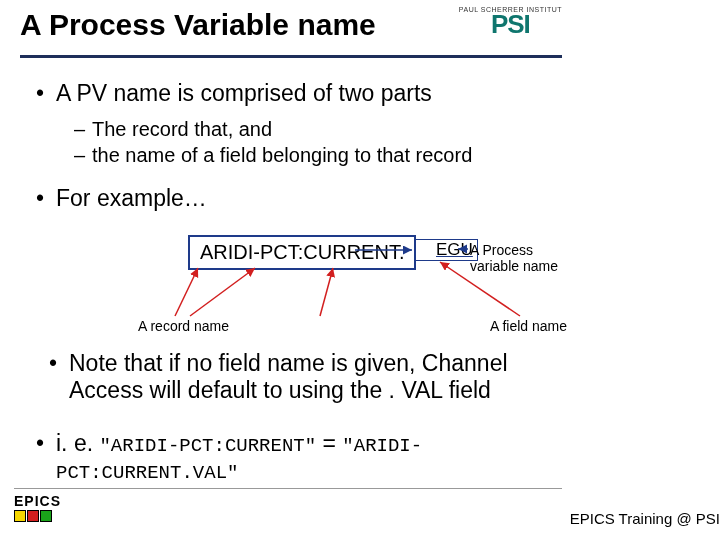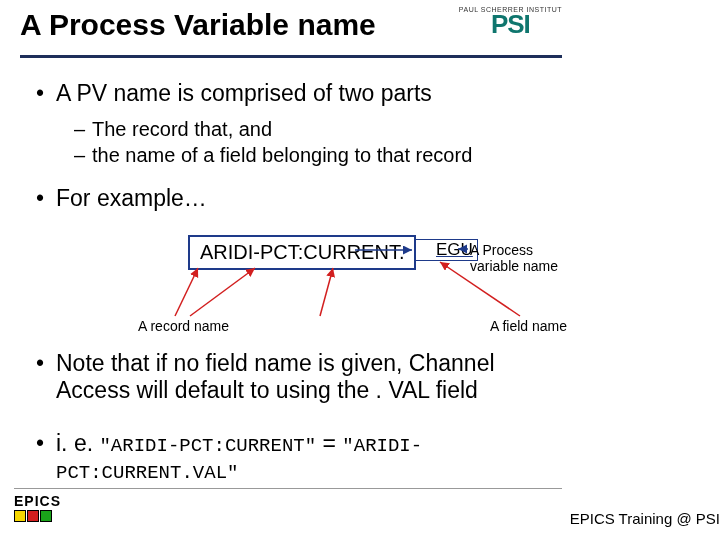--- a/index.html
+++ b/index.html
@@ -186,21 +186,21 @@
 
     <line x1="320" y1="316" x2="333" y2="268" stroke="#d21f1f" stroke-width="1.5" marker-end="url(#arrRed)"></line>
 
     <line x1="520" y1="316" x2="440" y2="262" stroke="#d21f1f" stroke-width="1.5" marker-end="url(#arrRed)"></line>
 
     <line x1="355" y1="250" x2="412" y2="250" stroke="#1e3a8a" stroke-width="1.5" marker-end="url(#arrBlue)"></line>
 
     <line x1="468" y1="249" x2="458" y2="249" stroke="#1e3a8a" stroke-width="1.5" marker-end="url(#arrBlue)"></line>
   </svg>
 
-  <div class="bullet-lvl1" style="left:56px; top:350px; right:30px;">Note that if no field name is given, Channel Access will default to using the . VAL field</div>
+  <div class="bullet-lvl1" style="left:69px; top:350px; right:30px;">Note that if no field name is given, Channel Access will default to using the . VAL field</div>
 
   <div class="bullet-lvl1" style="left:56px; top:430px;">
     <span>i. e. </span><span class="mono" style="font-size:19px;">"ARIDI-PCT:CURRENT"</span><span> = </span><span class="mono" style="font-size:19px;">"ARIDI-PCT:CURRENT.VAL"</span>
   </div>
 
   <div class="footer-rule"></div>
 
   <div class="epics-logo">
     <div class="word">EPICS</div>
     <div class="sqs">

